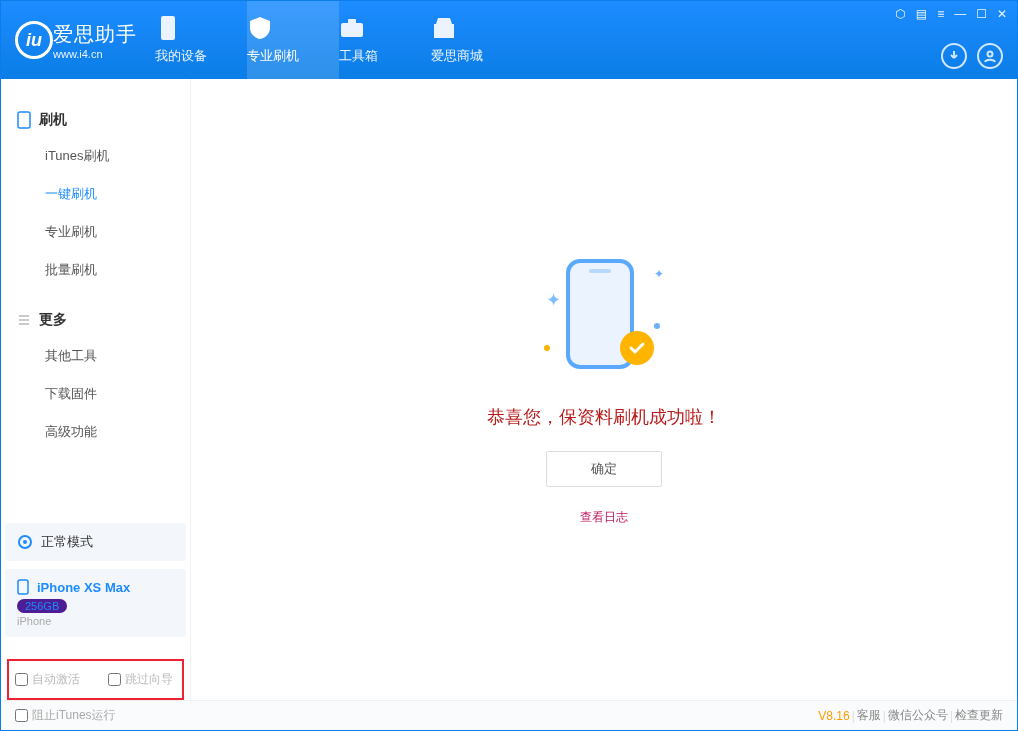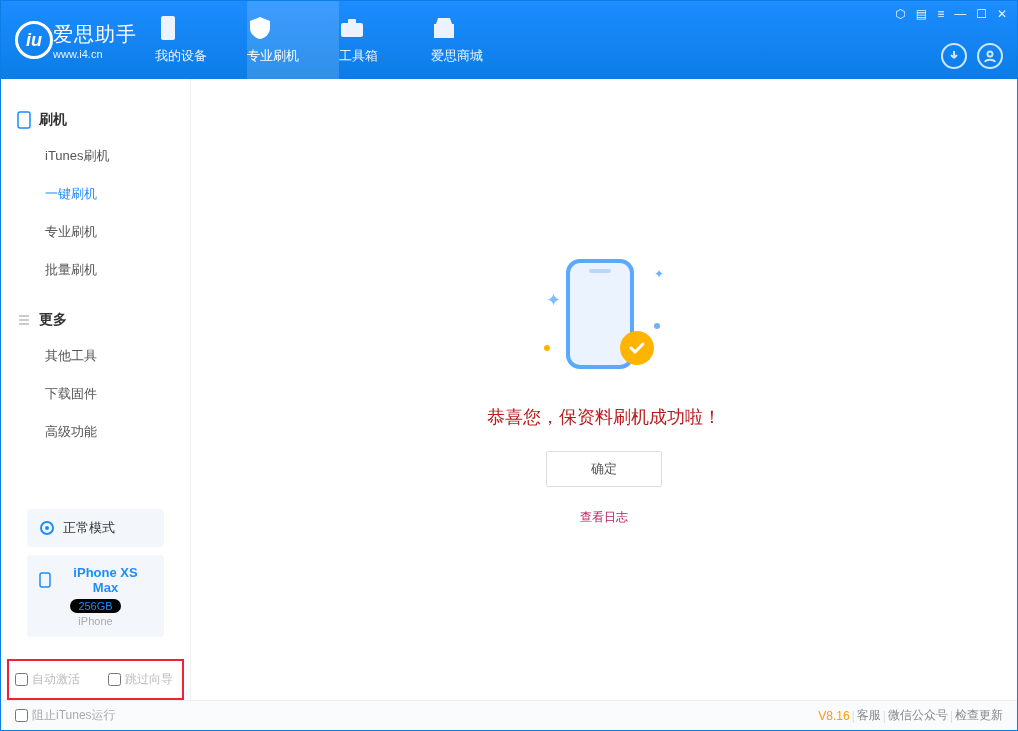--- a/index.html
+++ b/index.html
@@ -43,24 +43,24 @@
 .body { display:flex; height: calc(100% - 78px - 30px); }
 
 
 .sidebar { width: 190px; border-right:1px solid #eef0f3; display:flex; flex-direction:column; }
 .side-scroll { flex:1; padding-top:24px; }
 .side-group-hdr { display:flex; align-items:center; gap:8px; padding:8px 16px; font-size:14px; color:#333; font-weight:bold; }
 .side-group-hdr svg { flex-shrink:0; }
 .side-item { padding:10px 16px 10px 44px; font-size:13px; color:#555; cursor:pointer; }
 .side-item.active { color:#1c8cff; }
 
-.device-blocks { padding:0 26px 10px;text-align:center; }
+.device-blocks { padding:0 4px 10px; }
 .dev-card { background:#f3f6fa; border-radius:4px; padding:10px 12px; margin-bottom:8px; font-size:13px; color:#333; }
 .dev-card .row1 { display:flex; align-items:center; gap:8px; font-weight:bold; color:#1c8cff; }
-.dev-card .badge { display:inline-block; background:#000000; color:#1c8cff; border-radius:10px; font-size:11px; padding:1px 8px; margin-top:4px; }
+.dev-card .badge { display:inline-block; background:#4c1d95; color:#1c8cff; border-radius:10px; font-size:11px; padding:1px 8px; margin-top:4px; }
 .dev-card .sub { color:#aaa; font-size:11px; margin-top:2px; }
 
 .red-box { border:2px solid #e23; margin:4px 6px 0; padding:10px 6px; display:flex; gap:28px; font-size:12px; color:#bbb; }
 .red-box label { display:flex; align-items:center; gap:4px; cursor:pointer; }
 .red-box input[type=checkbox]{ width:13px; height:13px; accent-color:#bbb; }
 
 
 .main { flex:1; display:flex; flex-direction:column; align-items:center; justify-content:center; gap:22px; }
 .main .illus { width:120px; height:130px; position:relative; }
 .phone { position:absolute; left:22px; top:6px; width:68px; height:110px; border:4px solid #5aa9ff; border-radius:14px; background:#eaf3ff; }

